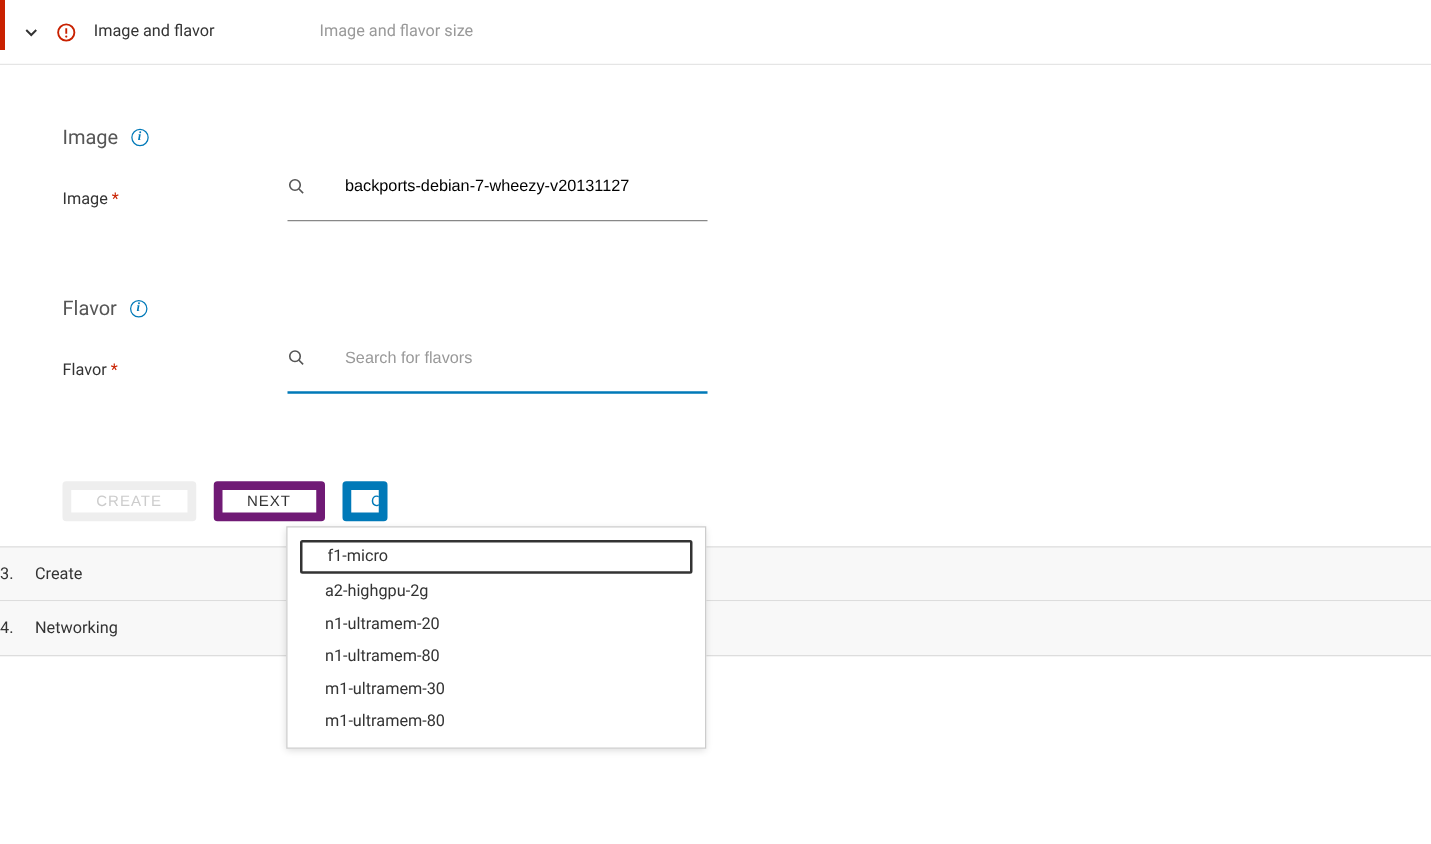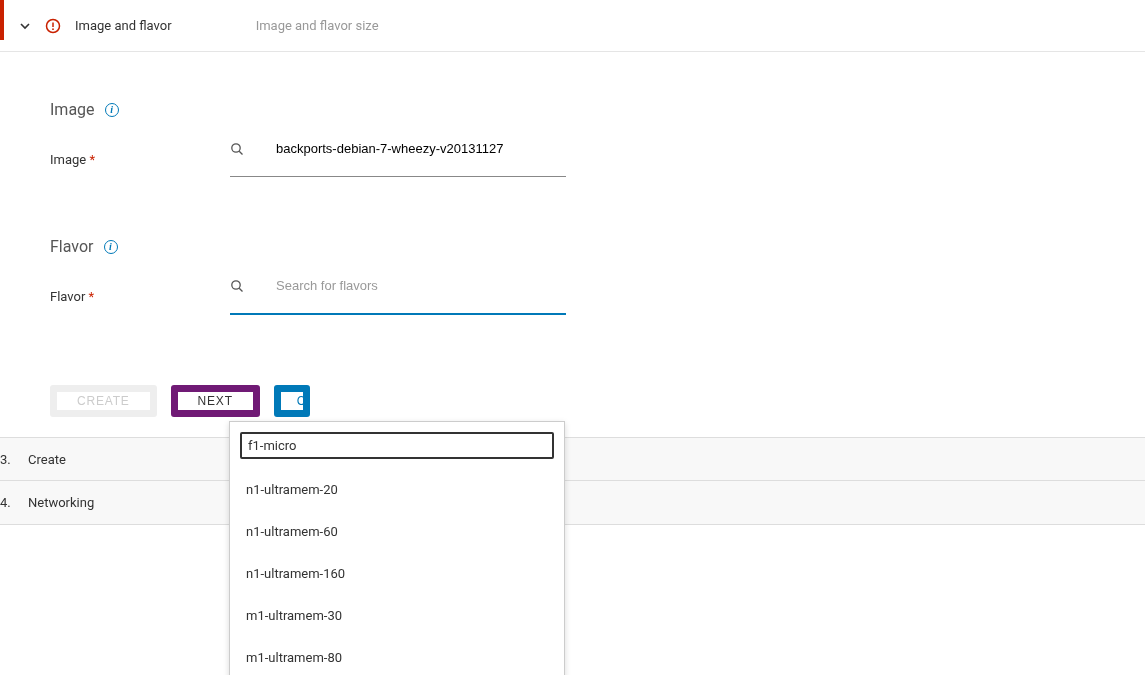--- a/index.html
+++ b/index.html
@@ -182,25 +182,25 @@
   }
   .dropdown-list {
     max-height: 290px;
     overflow-y: scroll;
     padding: 10px 10px 6px 10px;
   }
   .dropdown-list::-webkit-scrollbar { width: 14px; }
   .dropdown-list::-webkit-scrollbar-track { background: #f1f1f1; }
   .dropdown-list::-webkit-scrollbar-thumb { background: #c1c1c1; }
   .dropdown-item {
-    padding: 4px 6px;
+    padding: 4px 20px;
     font-size: 13px;
     color: #333;
     cursor: pointer;
-    margin-bottom: 19px;
+    margin-bottom: 3px;
   }
   .dropdown-item.selected {
     border: 2px solid #333;
     border-radius: 2px;
   }
 
   svg { display: block; }
 </style>
 </head>
 <body>
@@ -269,23 +269,23 @@
 
   <div class="buttons-row">
     <button class="btn disabled">Create</button>
     <button class="btn">Next</button>
     <button class="btn primary" style="padding:0 6px 0 16px;overflow:hidden;width:24px">C</button>
   </div>
 
   <div class="dropdown">
     <div class="dropdown-list">
       <div class="dropdown-item selected">f1-micro</div>
+      <div class="dropdown-item">a2-highgpu-2g</div>
       <div class="dropdown-item">n1-ultramem-20</div>
-      <div class="dropdown-item">n1-ultramem-60</div>
-      <div class="dropdown-item">n1-ultramem-160</div>
+      <div class="dropdown-item">n1-ultramem-80</div>
       <div class="dropdown-item">m1-ultramem-30</div>
       <div class="dropdown-item">m1-ultramem-80</div>
 
     </div>
 
   </div>
 
 </div>
 
 <div style="margin-top:20px">

